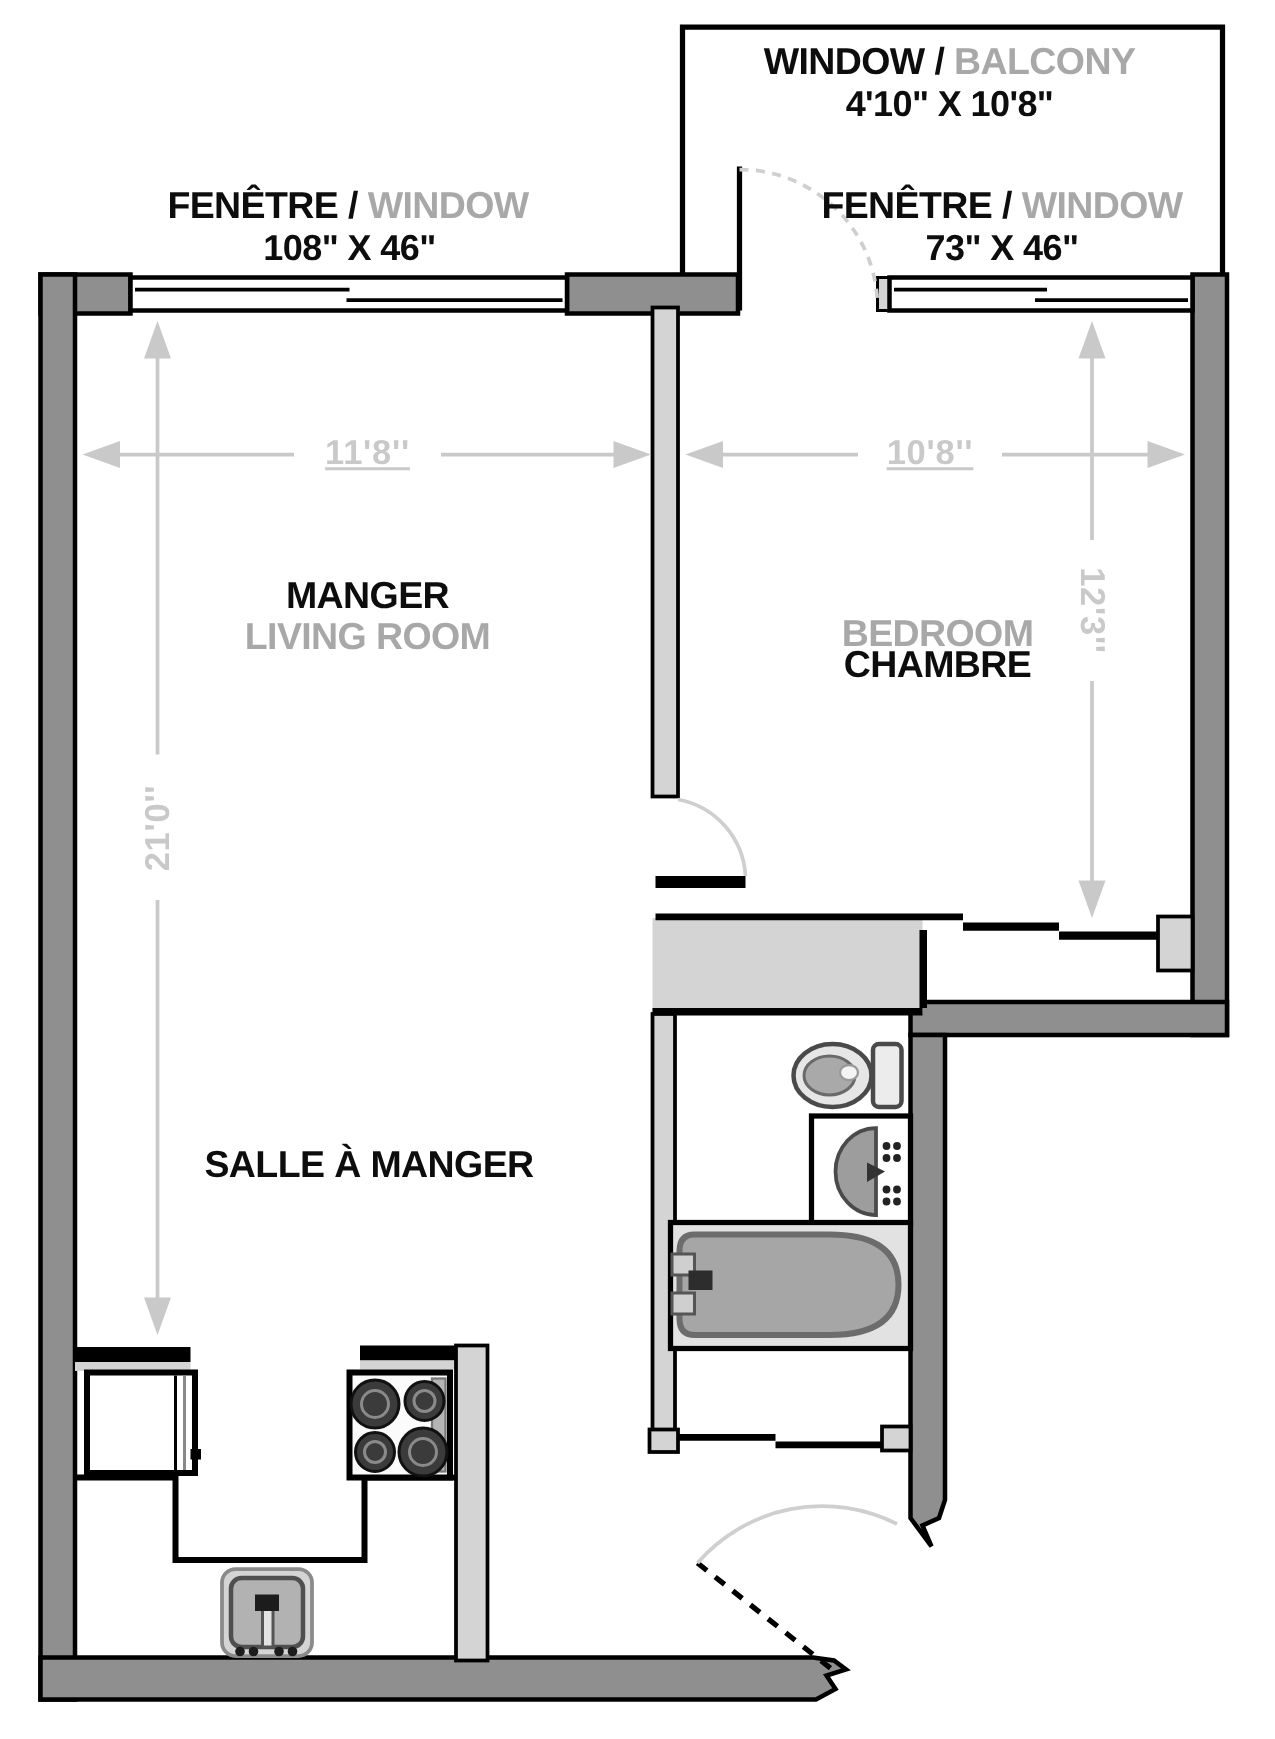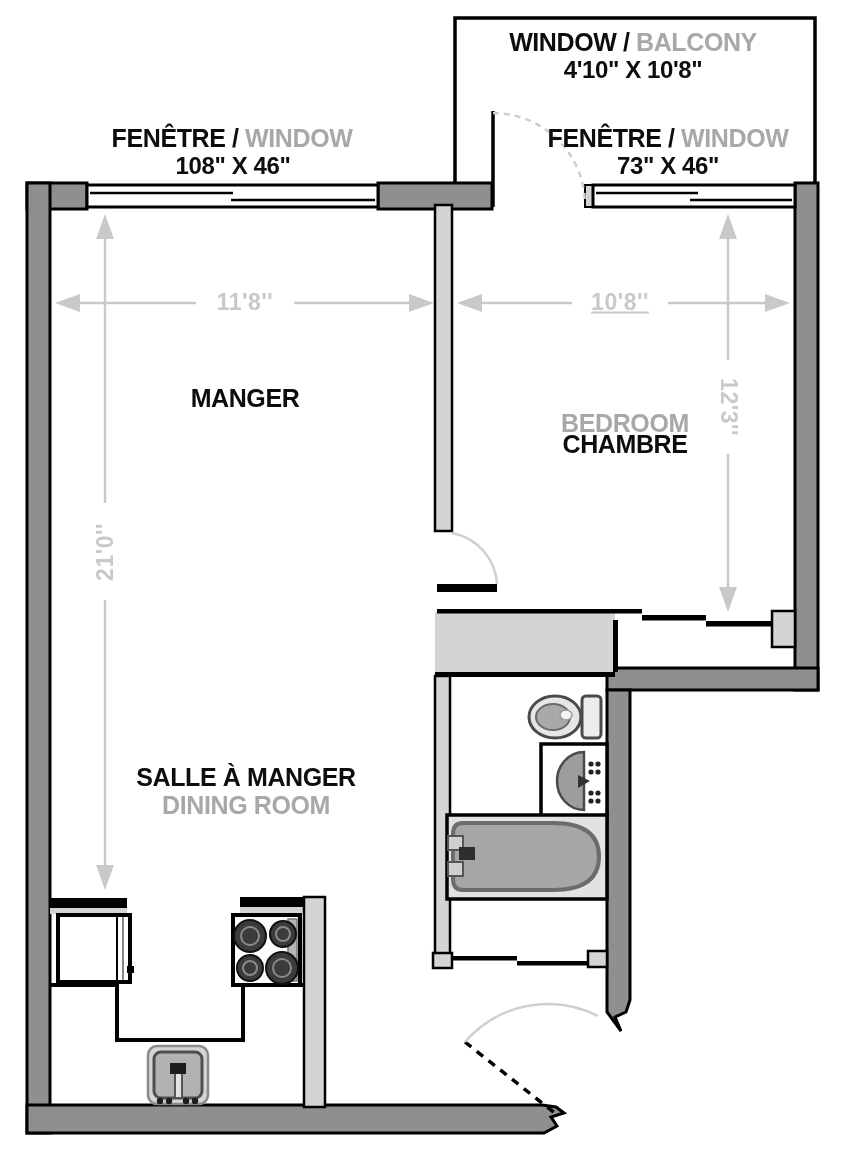--- a/index.html
+++ b/index.html
@@ -198,25 +198,25 @@
   <div class="lbl size" style="left:233px;top:166px;">108" X 46"</div>
 
   <div class="lbl" style="left:668px;top:138px;">
     <span class="fr">FENÊTRE</span>
     <span>/</span>
     <span class="en">WINDOW</span>
   </div>
   <div class="lbl size" style="left:668px;top:166px;">73" X 46"</div>
 
   <div class="lbl" style="left:245px;top:398px;">MANGER</div>
+  <div class="lbl en" style="left:245px;top:425px;color:var(--c-secondary);">LIVING ROOM</div>
 
   <div class="lbl" style="left:625px;top:396px;margin-top:48px;">CHAMBRE</div>
   <div class="lbl en" style="left:625px;top:423px;color:var(--c-secondary);text-align:right;">BEDROOM</div>
 
   <div class="lbl" style="left:246px;top:777px;">SALLE À MANGER</div>
-  <div class="lbl en" style="left:246px;top:805px;color:var(--c-secondary);">DINING ROOM</div>
-
-  <div class="dimlbl h" style="left:245px;top:302px;">11'8''</div>
+
+  <div class="dimlbl h" style="left:245px;top:302px;text-decoration:underline;">11'8''</div>
   <div class="dimlbl h" style="left:620px;top:302px;text-decoration:underline;">10'8''</div>
   <div class="dimlbl vccw" style="left:105px;top:552px;">21'0''</div>
   <div class="dimlbl vcw" style="left:728px;top:407px;">12'3''</div>
 
 </div>
 
 </body></html>

